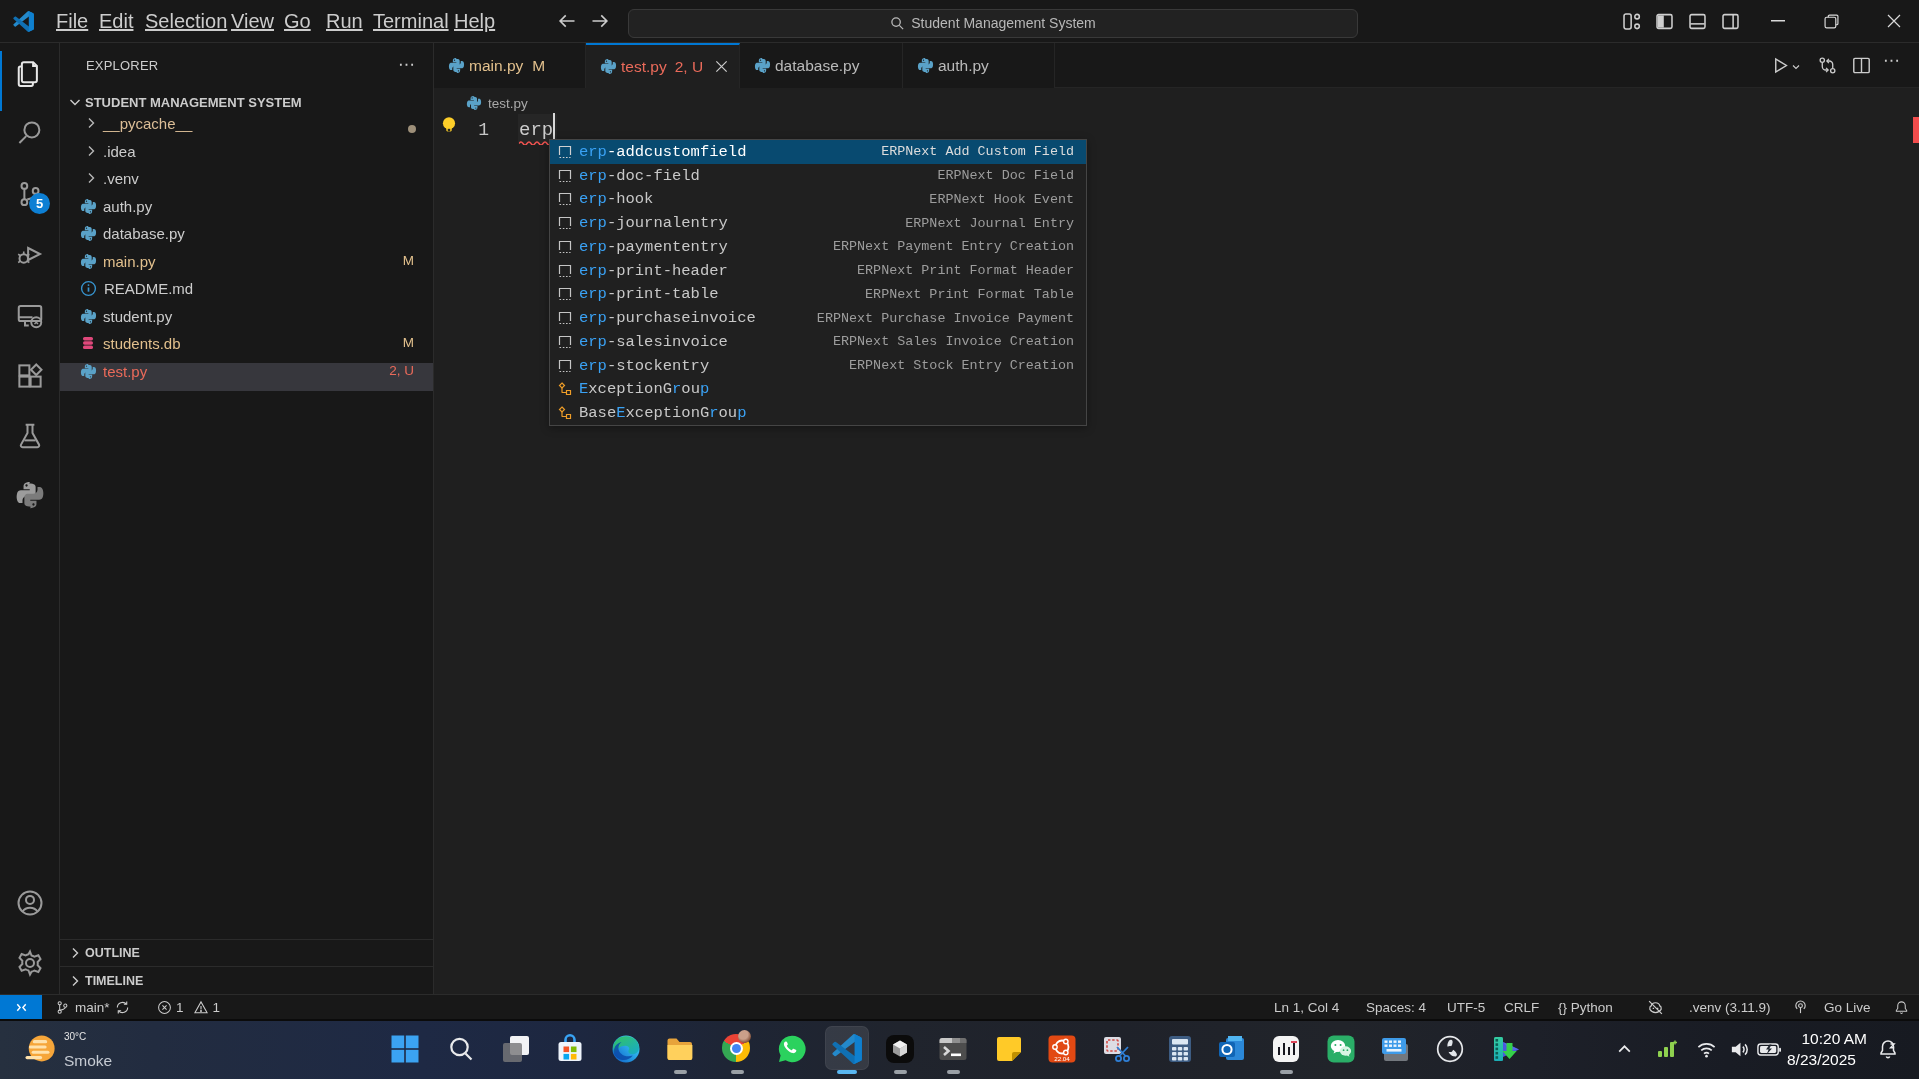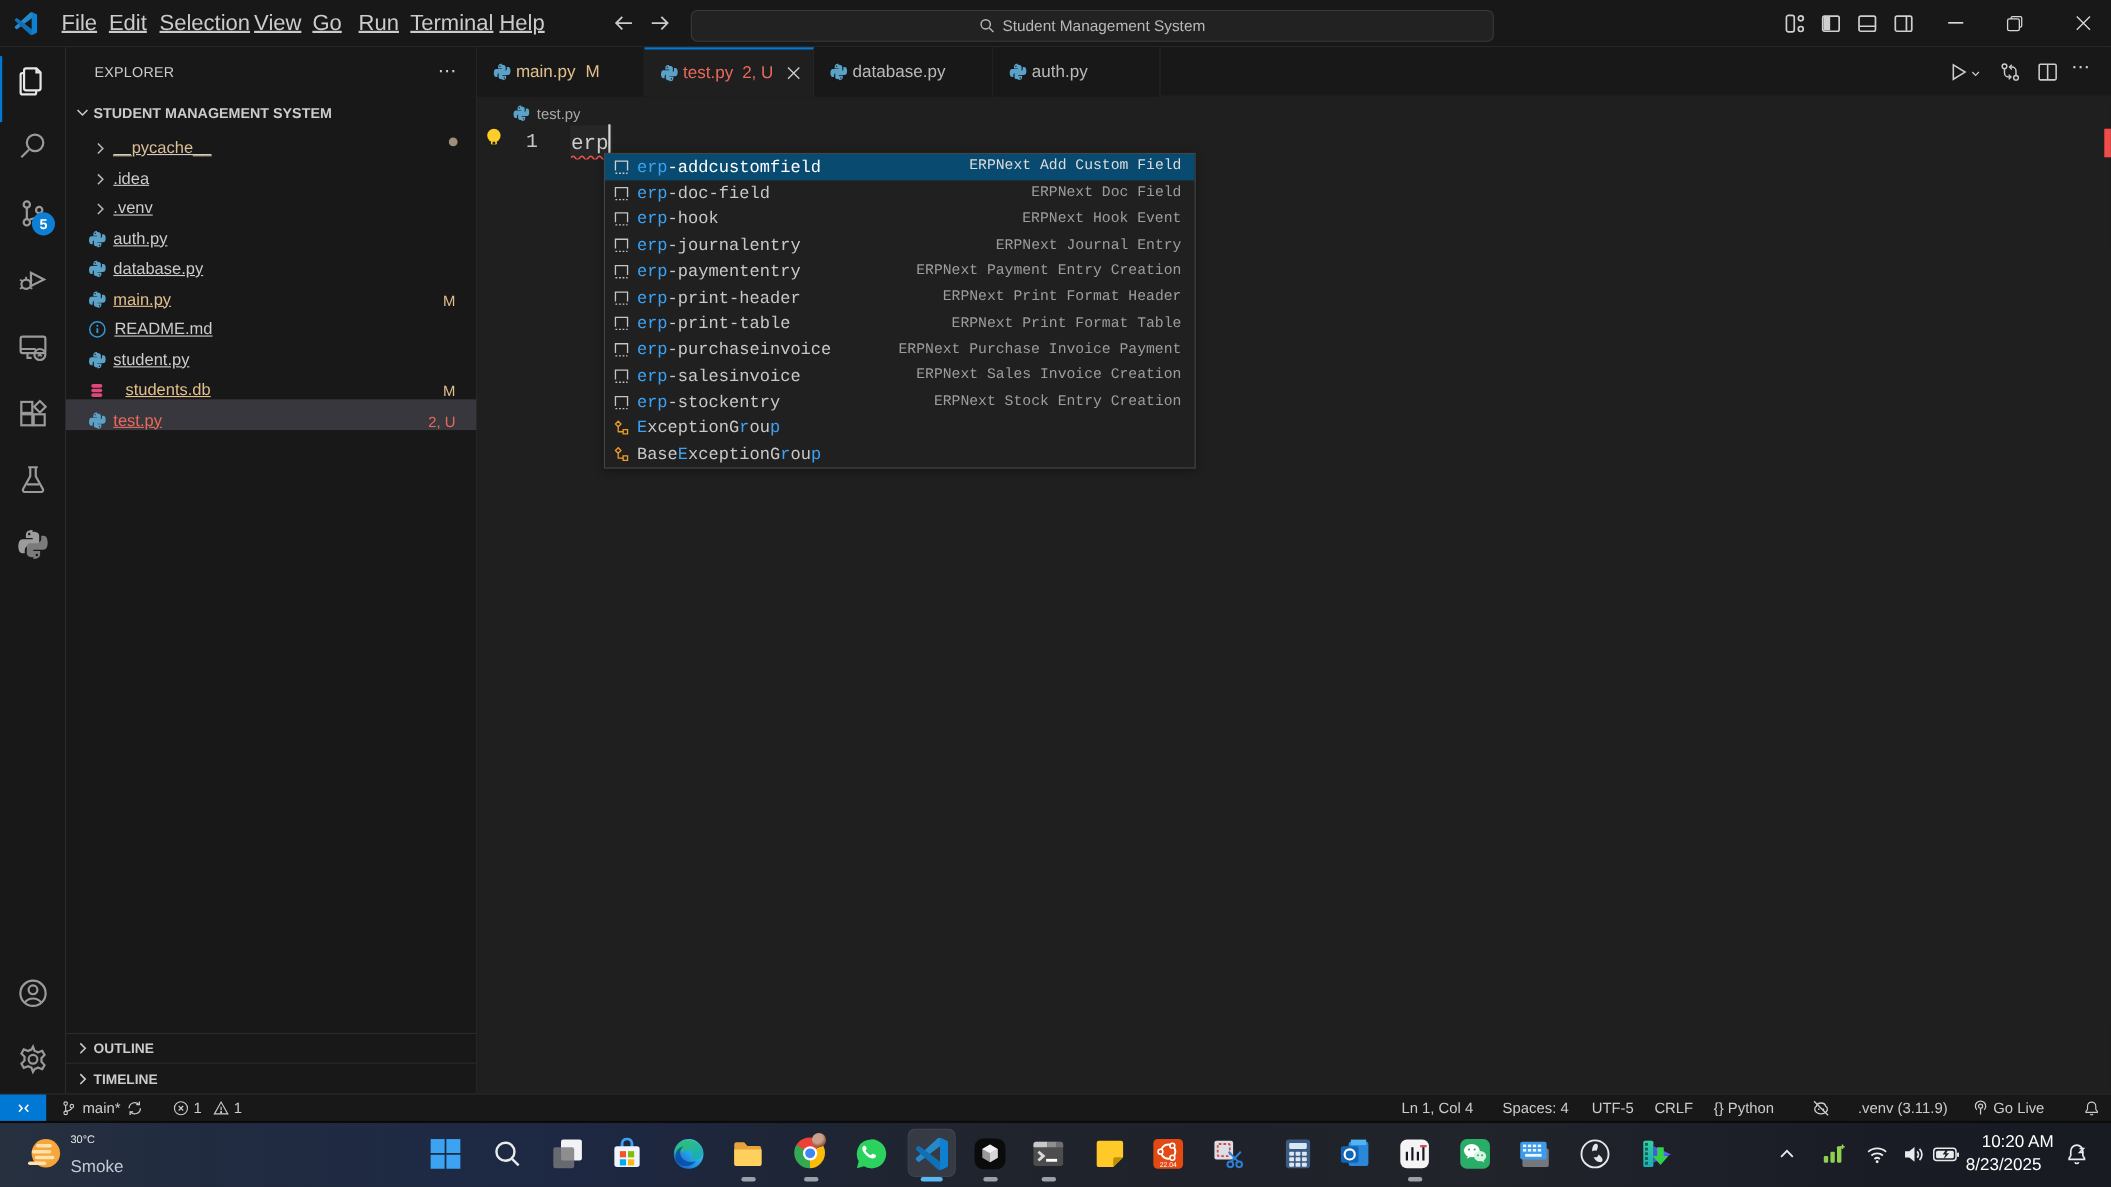--- a/index.html
+++ b/index.html
@@ -9,21 +9,21 @@
   svg { display:block; }
   
   #titlebar { position:absolute; left:0; top:0; width:1919px; height:43px; background:#181818; border-bottom:1px solid #2b2b2b; }
   .menu { position:absolute; top:0; height:42px; line-height:42px; color:#cccccc; font-size:20px;text-decoration:underline; }
   #searchbox { position:absolute; left:628px; top:9px; width:730px; height:29px; background:#222222; border:1px solid #393939; border-radius:6px; color:#b8b8b8; font-size:14px; text-align:center; line-height:27px; }
   
   #activitybar { position:absolute; left:0; top:43px; width:60px; height:951px; background:#181818; border-right:1px solid #2b2b2b; }
   .ab-item { position:absolute; left:0; width:59px; text-align:center; }
   
   #sidebar { position:absolute; left:60px; top:43px; width:374px; height:951px; background:#181818; border-right:1px solid #2b2b2b; }
-  .row { position:absolute; left:0; width:373px; height:28px; display:flex; align-items:flex-end; color:#cccccc; font-size:15px;text-decoration:underline; }
+  .row { position:absolute; left:0; width:373px; height:28px; display:flex; align-items:flex-start; color:#cccccc; font-size:15px; }
   .badge { position:absolute; right:19px; font-size:13.5px; }
   
   #tabbar { position:absolute; left:434px; top:43px; width:1485px; height:45px; background:#181818; border-bottom:1px solid #252525; }
   .tab { position:absolute; top:0; height:45px; display:flex; align-items:center; border-right:1px solid #252525; background:#181818; font-size:15.5px; }
   #breadcrumb { position:absolute; left:434px; top:89px; width:1485px; height:28px; background:#1f1f1f; display:flex; align-items:center; color:#a9a9a9; font-size:13.5px; }
   #editor { position:absolute; left:434px; top:117px; width:1485px; height:877px; background:#1f1f1f; }
   .mono { font-family:"Liberation Mono", monospace; }
   
   #suggest { position:absolute; left:549px; top:139px; width:538px; height:287px; background:#202020; border:1px solid #454545; box-shadow:0 2px 8px rgba(0,0,0,.35); }
   .sg-row { position:relative; height:23.75px; display:flex; align-items:center; }
@@ -240,21 +240,21 @@
         <use href="#pylogo"></use>
       </svg>
     <span style="margin-left:6px">student.py</span>
   </div>
   <div class="row" style="top:292px;color:#e2c08d">
     <svg style="margin-left:20px" width="16" height="16" viewBox="0 0 16 16" fill="#e0487b">
         <rect x="3" y="2" width="10" height="3.4" rx="1.6"></rect>
         <rect x="3" y="6.3" width="10" height="3.4" rx="1.6"></rect>
         <rect x="3" y="10.6" width="10" height="3.4" rx="1.6"></rect>
       </svg>
-    <span style="margin-left:18px">students.db</span>
+    <span style="margin-left:7px">students.db</span>
     <span class="badge" style="color:#e2c08d">M</span>
   </div>
   <div class="row" style="top:319.5px;background:#37373d;color:#ea6a5a">
     <svg style="margin-left:20px" width="17" height="17" viewBox="0 0 32 32">
         <use href="#pylogo"></use>
       </svg>
     <span style="margin-left:6px">test.py</span>
     <span class="badge" style="color:#ea6a5a">2, U</span>
   </div>
 
@@ -497,21 +497,21 @@
   <div class="sb" style="left:1647px">
     <svg width="17" height="17" viewBox="0 0 16 16" fill="none" stroke="#cccccc" stroke-width="1.1">
         <path d="M4 6.5c.3-2 1.8-3 4-3s3.7 1 4 3c.8.2 1.3.8 1.3 1.7v1.6c-1.2 1.9-3.1 3-5.3 3s-4.1-1.1-5.3-3V8.2c0-.9.5-1.5 1.3-1.7z"></path>
         <path d="M6 8.2v1.2M10 8.2v1.2" stroke-width="1.3"></path>
         <path d="m2 2 12 12" stroke-width="1.2"></path>
       </svg>
   </div>
   <div class="sb" style="left:1689px">
       <span>.venv (3.11.9)</span>
     </div>
-  <div class="sb" style="left:1793px;gap:4px">
+  <div class="sb" style="left:1793px;gap:16px">
     <svg width="15" height="15" viewBox="0 0 16 16" fill="none" stroke="#cccccc" stroke-width="1.2">
         <circle cx="8" cy="6" r="2"></circle>
         <path d="M8 8v6"></path>
         <path d="M4.5 9.5a5 5 0 0 1-1.5-3.5 5 5 0 0 1 10 0 5 5 0 0 1-1.5 3.5"></path>
       </svg>
     <span>Go Live</span>
   </div>
   <div class="sb" style="left:1894px">
     <svg width="15" height="15" viewBox="0 0 16 16" fill="none" stroke="#cccccc" stroke-width="1.1">
         <path d="M8 2a4 4 0 0 0-4 4v3L2.5 11v1h11v-1L12 9V6a4 4 0 0 0-4-4z"></path>

